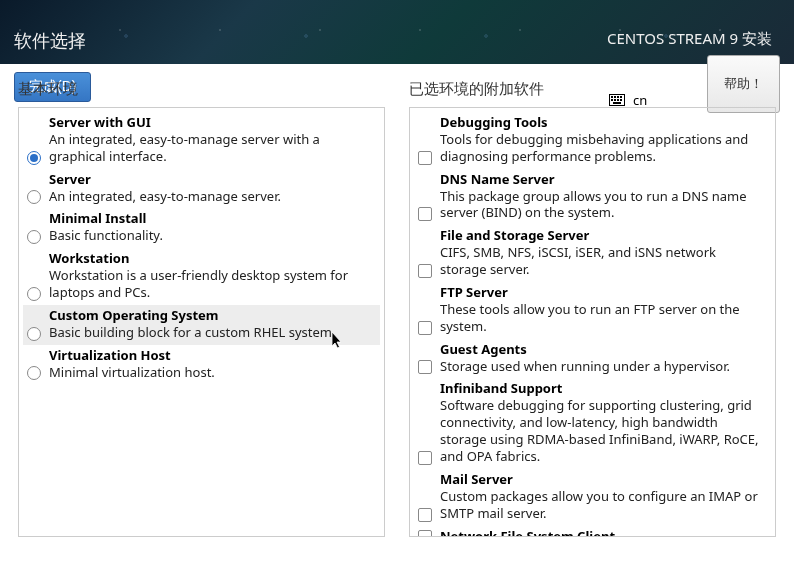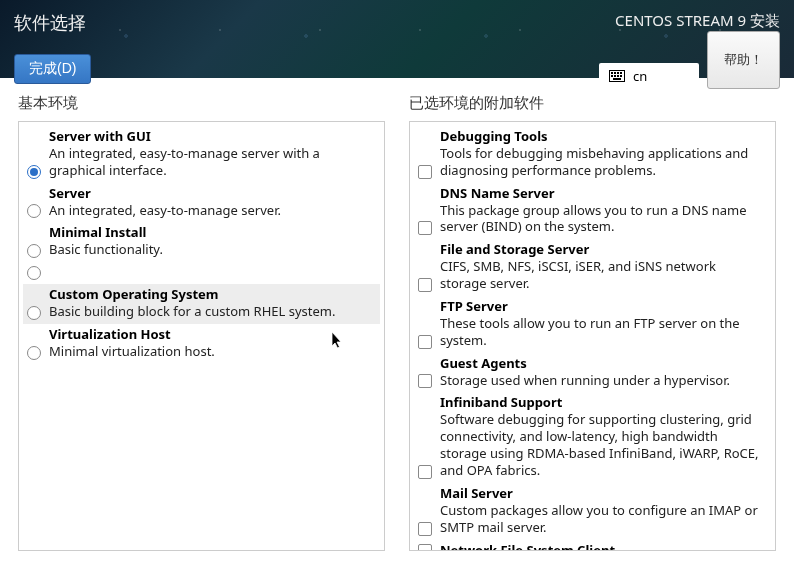--- a/index.html
+++ b/index.html
@@ -5,30 +5,30 @@
 * { margin: 0; padding: 0; box-sizing: border-box; }
 body {
   font-family: "Noto Sans", "Segoe UI", Arial, sans-serif;
   font-size: 13px;
   width: 794px;
   height: 577px;
   overflow: hidden;
   background: #fff;
 }
 .header {
-  height: 78px;
+  height: 64px;
   background: linear-gradient(135deg, #0a1a2a 0%, #1a2838 20%, #0f2a3a 40%, #1a3a3a 60%, #0a1a28 100%);
   background-image:
     radial-gradient(circle at 20% 30%, rgba(255,255,255,0.15) 1px, transparent 1px),
     radial-gradient(circle at 80% 60%, rgba(255,255,255,0.1) 1px, transparent 1px),
     radial-gradient(circle at 50% 80%, rgba(150,200,180,0.3) 2px, transparent 2px),
     radial-gradient(circle at 70% 20%, rgba(100,150,200,0.2) 2px, transparent 2px),
     linear-gradient(135deg, #0a1a2a 0%, #1a3848 30%, #0f3a3a 55%, #1a2a38 100%);
   background-size: 100px 100px, 150px 150px, 200px 200px, 180px 180px, 100% 100%;
-  padding: 10px 14px;
+  padding: 28px 14px;
   color: #fff;
   display: flex;
   justify-content: space-between;
 }
 .header-left .title {
   font-size: 18px;
   font-weight: 500;
   color: #f0f0f0;
   margin-bottom: 6px;
 }
@@ -38,21 +38,22 @@
   color: #fff;
   padding: 5px 14px;
   border-radius: 3px;
   font-size: 14px;
   cursor: pointer;
   margin-top: 13px;
 }
 .header-right {
   display: flex;
   flex-direction: column;
-  align-items: flex-end;
+  align-items: center;
+  gap: 6px;
 }
 .installer-title {
   font-size: 15px;
   color: #eee;
 }
 .header-controls {
   display: flex;
   gap: 8px;
 }
 .lang-box {
@@ -181,20 +182,24 @@
         </div>
         <div class="item">
           <div class="radio"></div>
           <div class="item-text">
             <div class="item-label">Minimal Install</div>
             <div class="item-desc">Basic functionality.</div>
           </div>
         </div>
         <div class="item">
           <div class="radio"></div>
+          <div class="item-text">
+            <div class="item-label">Workstation</div>
+            <div class="item-desc">Workstation is a user-friendly desktop system for laptops and PCs.</div>
+          </div>
         </div>
         <div class="item hover">
           <div class="radio"></div>
           <div class="item-text">
             <div class="item-label">Custom Operating System</div>
             <div class="item-desc">Basic building block for a custom RHEL system.</div>
           </div>
         </div>
         <div class="item">
           <div class="radio"></div>

